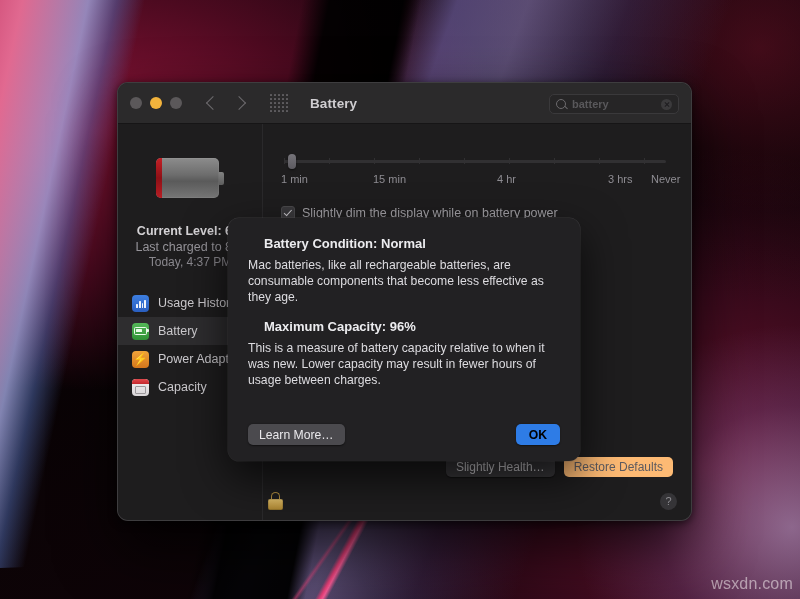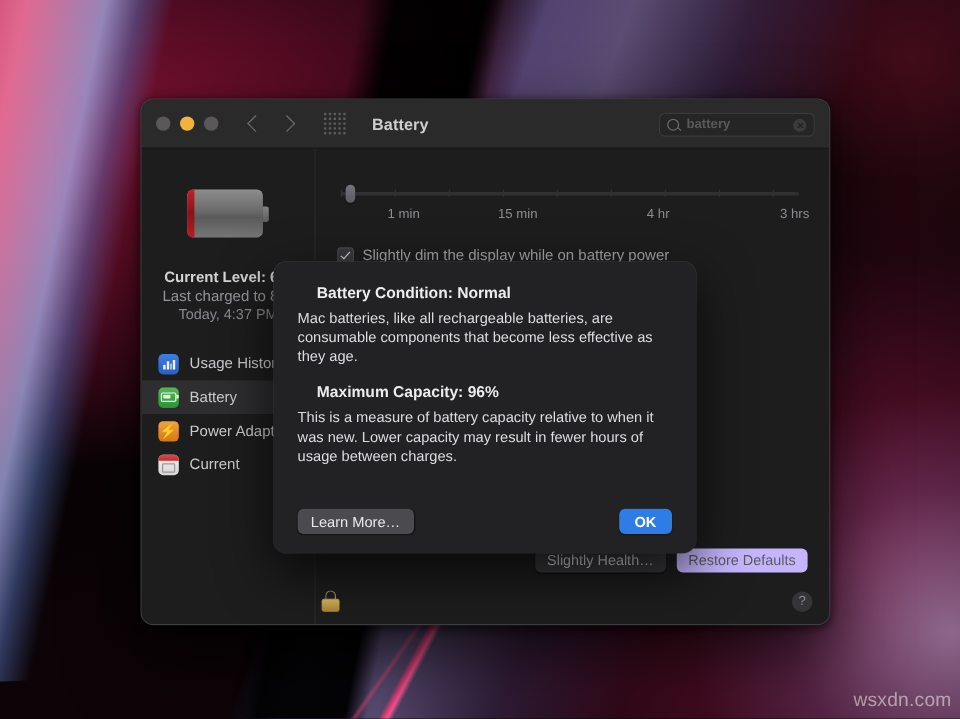--- a/index.html
+++ b/index.html
@@ -385,21 +385,20 @@
     left: 7px; top: 0px;
     width: 8px; height: 15px;
     border-radius: 4px;
     background: linear-gradient(180deg,#76747a,#5c5a60);
     box-shadow: 0 1px 2px rgba(0,0,0,0.5);
   }
   .slider-labels {
     position: relative;
     height: 16px;
     margin-top: 5px;
-    margin-left: 42px;
   }
   .slider-labels span {
     position: absolute;
     font-size: 11px;
     color: #8e8c92;
     white-space: nowrap;
   }
 
   .checkrow {
     display: flex;
@@ -451,21 +450,21 @@
     display: flex;
     align-items: center;
     box-sizing: border-box;
   }
   .pb-enabled {
     background: #3a393c;
     color: #d6d4d8;
     box-shadow: 0 0.5px 1px rgba(0,0,0,0.45);
   }
   .pb-disabled {
-    background: #c4b5fd;
+    background: #fdba74;
     color: #5d5b60;
   }
 
   .lockbar {
     position: absolute;
     left: 0; right: 0; bottom: 0;
     height: 40px;
     display: flex;
     align-items: center;
     padding: 0 14px 0 150px;
@@ -551,21 +550,21 @@
     font-size: 12.2px;
     display: flex;
     align-items: center;
     box-shadow: 0 0.5px 1.5px rgba(0,0,0,0.5);
   }
   .btn-ok {
     height: 21px;
     padding: 0 13px;
     border-radius: 5px;
     background: #2e7ce6;
-    color: #ffffff;
+    color: #000000;
     font-size: 12.2px;
     font-weight: bold;
     display: flex;
     align-items: center;
     box-shadow: 0 0.5px 1.5px rgba(0,0,0,0.45);
   }
 </style>
 </head>
 <body>
 
@@ -674,21 +673,21 @@
             <span>⚡</span>
           </div>
           <div class="side-label">Power Adapter</div>
         </div>
 
         <div class="side-item">
           <div class="side-ico ico-schedule">
             <div class="cal-top"></div>
             <div class="cal-body"></div>
           </div>
-          <div class="side-label">Current</div>
+          <div class="side-label">Capacity</div>
         </div>
 
       </div>
     </div>
 
     <div class="right-col">
 
 
       <div class="slider-wrap">
         <div class="slider-track"></div>

